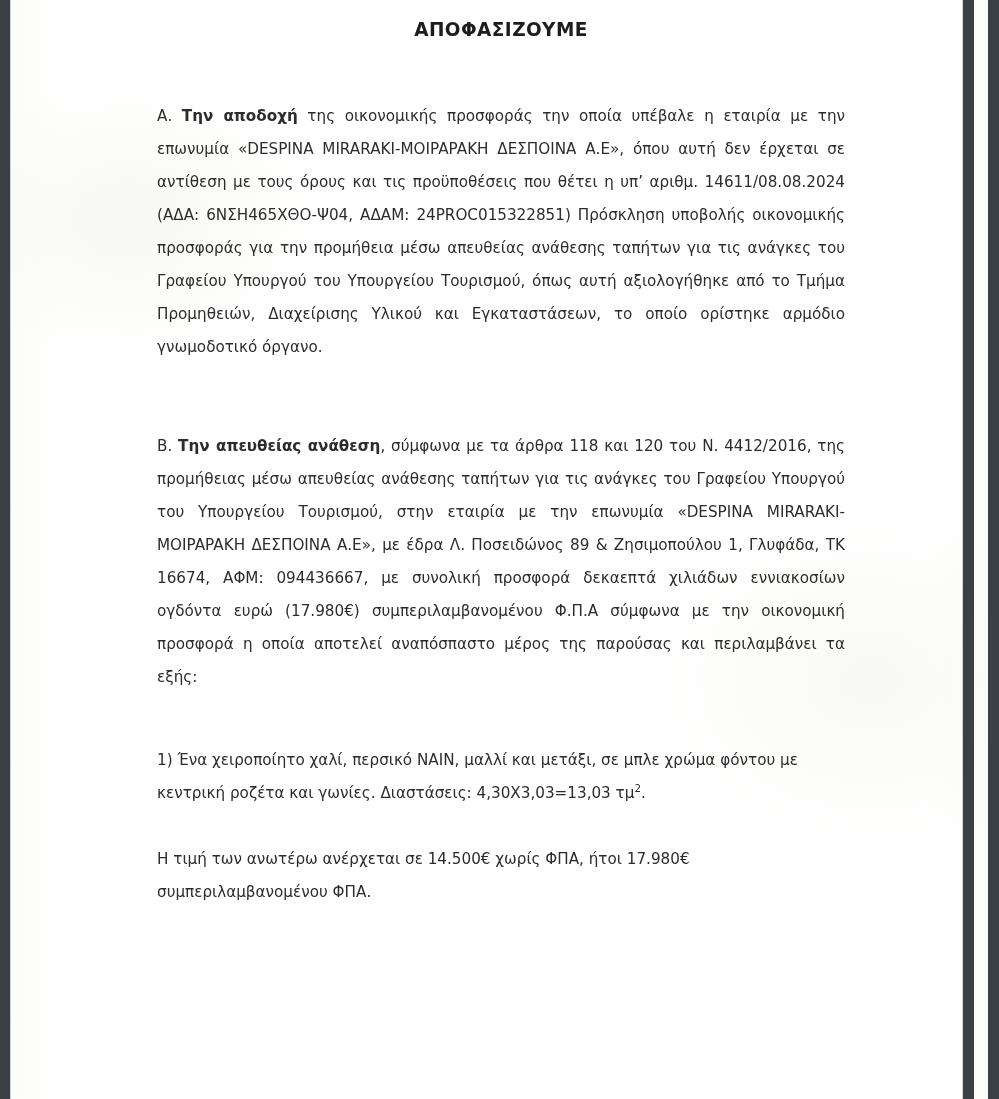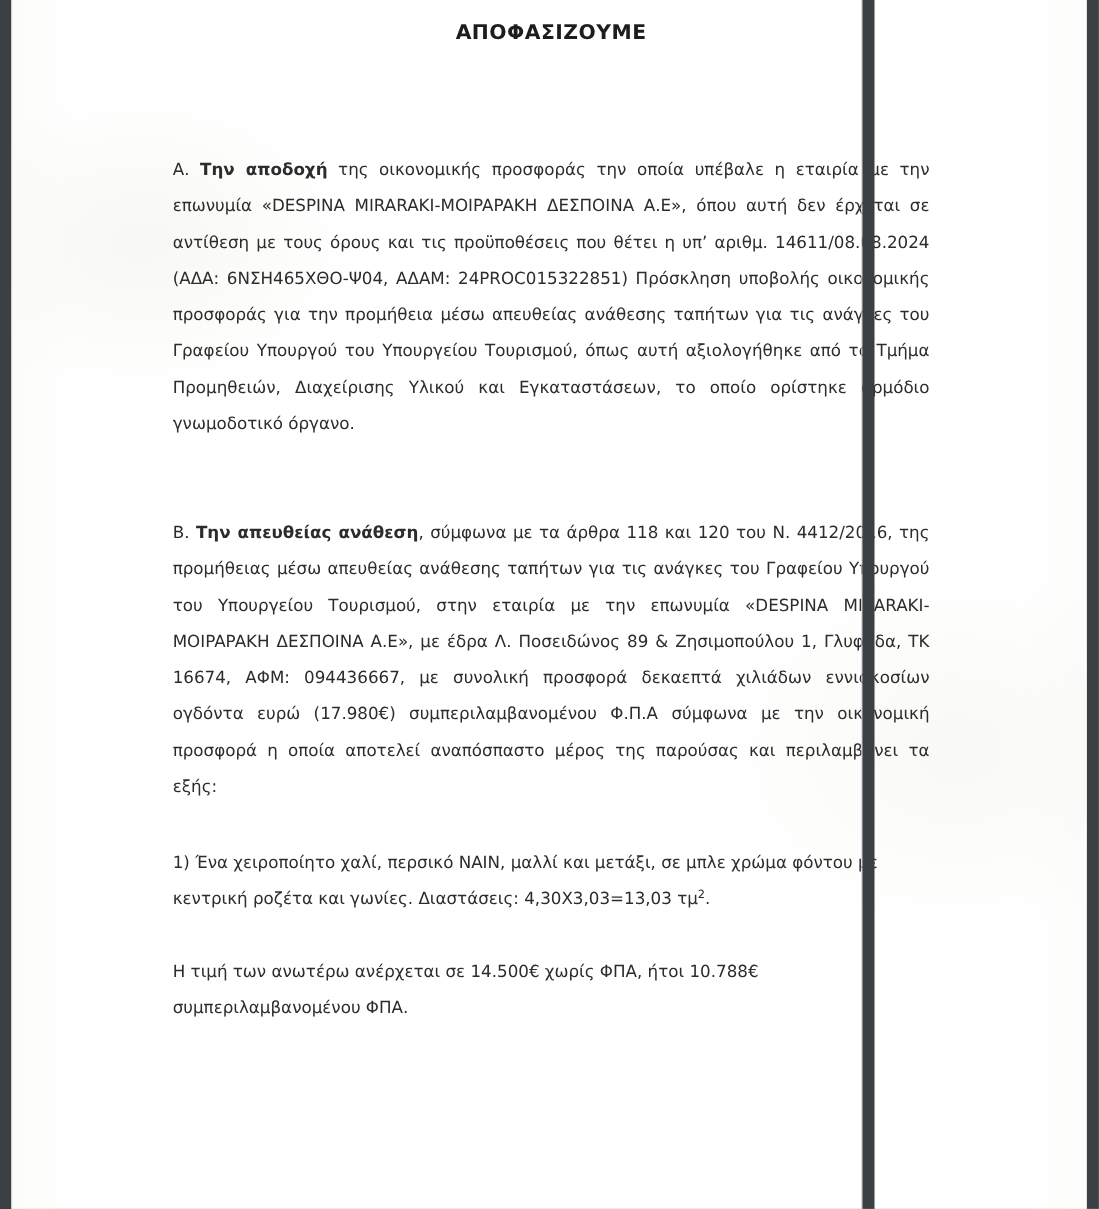--- a/index.html
+++ b/index.html
@@ -12,21 +12,21 @@
     width: 999px;
     height: 1099px;
     overflow: hidden;
     background: #3b4045;
     font-family: "DejaVu Sans", "Liberation Sans", sans-serif;
   }
 
   
   .viewer {
     position: relative;
-    width: 795px;
+    width: 974px;
     height: 1099px;
     background: #3b4045;
     box-sizing: border-box;
   }
 
   .gutter {
     position: absolute;
     top: 0;
     bottom: 0;
     width: 10px;
@@ -105,23 +105,23 @@
   .para.left {
     text-align: left;
   }
 
   .para b,
   .para strong {
     font-weight: bold;
   }
 
   
-  .block-a  { margin-top: 98px; }
+  .block-a  { margin-top: 60px; }
   .block-b  { margin-top: 66px; }
-  .item-1   { margin-top: 36px; }
+  .item-1   { margin-top: 50px; }
   .item-2   { margin-top: 33px; }
   .block-total { margin-top: 33px; }
 
   sup {
     font-size: .68em;
     vertical-align: super;
     line-height: 0;
   }
 </style>
 </head>
@@ -137,21 +137,21 @@
 
       <h1 class="doc-title">ΑΠΟΦΑΣΙΖΟΥΜΕ</h1>
 
       <p class="para block-a"><span>Α.</span> <b>Την αποδοχή</b><span> της οικονομικής προσφοράς την οποία υπέβαλε η εταιρία με την επωνυμία «DESPINA MIRARAKI-MOIPAPAKH ΔΕΣΠΟΙΝΑ Α.Ε», όπου αυτή δεν έρχεται σε αντίθεση με τους όρους και τις προϋποθέσεις που θέτει η   υπ’ αριθμ. 14611/08.08.2024 (ΑΔΑ: 6ΝΣΗ465ΧΘΟ-Ψ04, ΑΔΑΜ: 24PROC015322851) Πρόσκληση υποβολής οικονομικής προσφοράς για την προμήθεια μέσω απευθείας ανάθεσης ταπήτων για τις ανάγκες του Γραφείου Υπουργού του Υπουργείου Τουρισμού, όπως αυτή αξιολογήθηκε από το Τμήμα Προμηθειών, Διαχείρισης Υλικού και Εγκαταστάσεων, το οποίο ορίστηκε αρμόδιο γνωμοδοτικό όργανο.</span></p>
 
       <p class="para italic block-b"><span>Β.</span> <b>Την απευθείας ανάθεση</b><span>, σύμφωνα με τα άρθρα 118 και 120 του Ν. 4412/2016, της προμήθειας μέσω απευθείας ανάθεσης ταπήτων για τις ανάγκες του Γραφείου Υπουργού του Υπουργείου Τουρισμού, στην εταιρία με την επωνυμία «DESPINA MIRARAKI-MOIPAPAKH ΔΕΣΠΟΙΝΑ Α.Ε», με έδρα Λ. Ποσειδώνος 89 &amp; Ζησιμοπούλου 1, Γλυφάδα, ΤΚ 16674, ΑΦΜ: 094436667, με συνολική προσφορά δεκαεπτά χιλιάδων εννιακοσίων ογδόντα ευρώ (17.980€) συμπεριλαμβανομένου Φ.Π.Α σύμφωνα με την οικονομική προσφορά η οποία αποτελεί αναπόσπαστο μέρος της παρούσας και περιλαμβάνει τα εξής:</span></p>
 
       <p class="para italic left item-1"><span>1)</span><span> Ένα χειροποίητο χαλί, περσικό ΝΑΙΝ, μαλλί και μετάξι, σε μπλε χρώμα φόντου με κεντρική ροζέτα και γωνίες. Διαστάσεις: 4,30Χ3,03=13,03 τμ</span><sup>2</sup><span>.</span></p>
 
 
-      <p class="para italic left block-total">Η τιμή των ανωτέρω ανέρχεται σε 14.500€ χωρίς ΦΠΑ, ήτοι 10.788€ συμπεριλαμβανομένου ΦΠΑ.</p>
+      <p class="para italic left block-total">Η τιμή των ανωτέρω ανέρχεται σε 14.500€ χωρίς ΦΠΑ, ήτοι 17.980€ συμπεριλαμβανομένου ΦΠΑ.</p>
 
     </div>
   </div>
 
   <div class="gutter-edge gutter-edge-right"></div>
   <div class="gutter gutter-right"></div>
 
 </div>
 
 </body></html>

